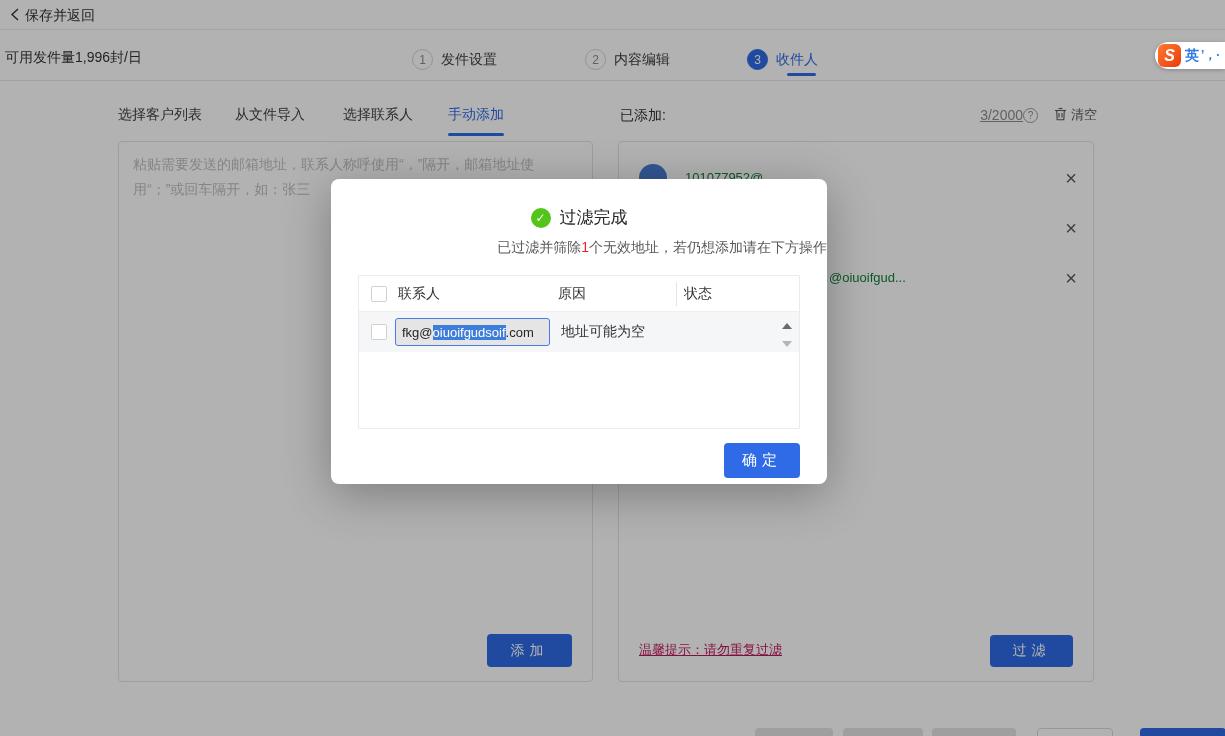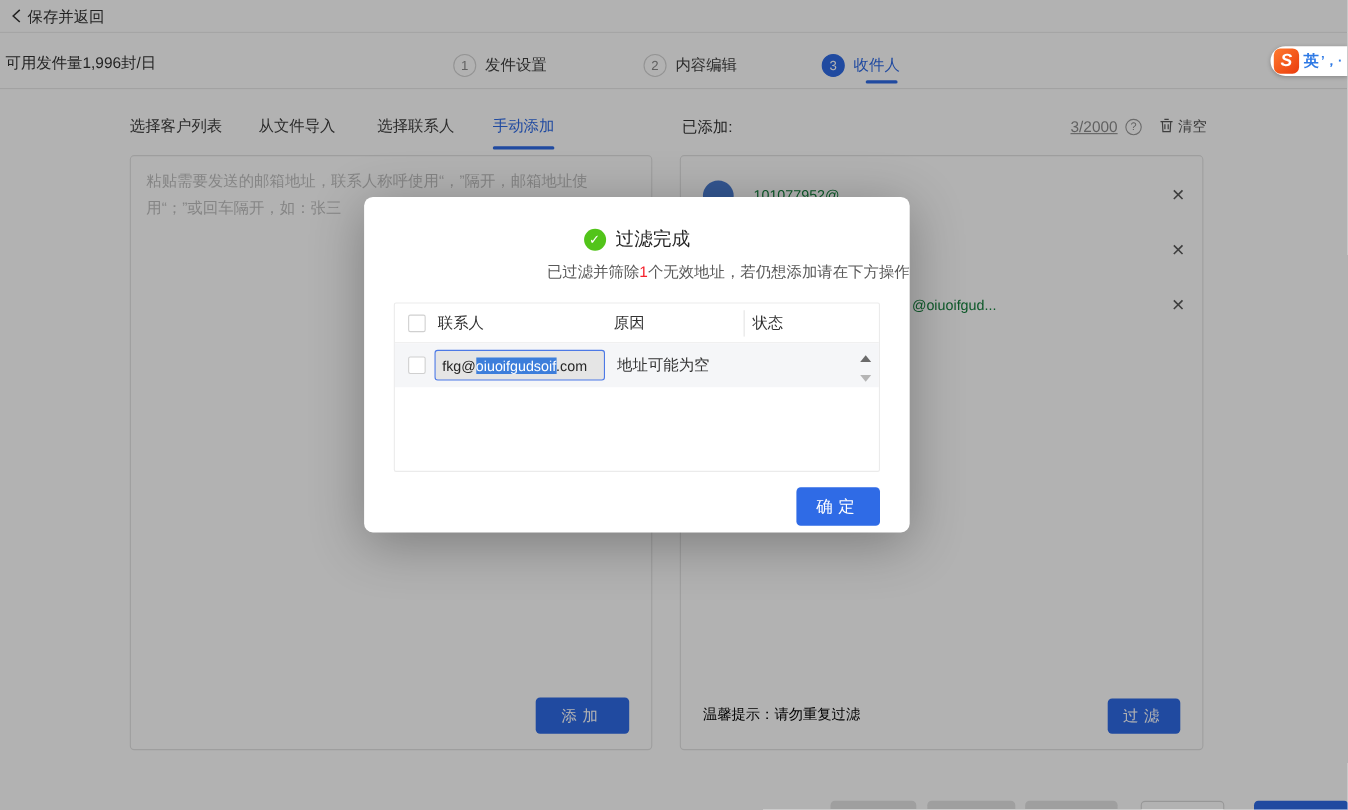--- a/index.html
+++ b/index.html
@@ -26,27 +26,27 @@
   .tab-underline { left:448px; top:133px; width:56px; height:3px; background:#2F6BE6; border-radius:2px; }
 
   
   .panel { border:1px solid #e3e3e3; border-radius:4px; background:#fff; }
   .left-panel  { left:118px; top:141px; width:475px; height:541px; }
   .right-panel { left:618px; top:141px; width:476px; height:541px; }
   .placeholder { position:absolute; left:14px; top:10px; width:447px; font-size:14px; line-height:25px; color:#bfbfbf; }
   .btn-primary { background:#2F6BE6; color:#fff; border:none; border-radius:4px; font-size:14px;
                  letter-spacing:5px; padding-left:0; display:flex; align-items:center; justify-content:center; cursor:pointer; }
   .add-btn { position:absolute; right:20px; bottom:14px; width:85px; height:33px; }
-  .filter-btn { position:absolute; right:20px; bottom:14px; width:66px; height:32px; }
-  .tip { position:absolute; left:20px; bottom:22px; font-size:13px; color:#000000; }
+  .filter-btn { position:absolute; right:20px; bottom:14px; width:83px; height:32px; }
+  .tip { position:absolute; left:20px; bottom:22px; font-size:13px; color:#be185d;text-decoration:underline; }
 
   
   .added-label { left:620px; top:107px; font-size:14px; color:#333; }
   .added-right { top:106px; right:128px; display:flex; align-items:center; font-size:14px; color:#8c8c8c; }
-  .count { margin-right:7px;text-decoration:underline; }
+  .count { margin-right:0;text-decoration:underline; }
   .help-icon { width:15px; height:15px; border:1px solid #9a9a9a; border-radius:50%; color:#8c8c8c;
                font-size:10px; display:flex; align-items:center; justify-content:center; cursor:pointer; }
   .clear-group { display:flex; align-items:center; gap:4px; margin-left:16px; cursor:pointer; color:#595959; font-size:13px; }
 
   
   .r-item { position:absolute; left:16px; width:444px; height:50px; }
   .r-item .avatar { position:absolute; left:4px; top:8px; width:28px; height:28px; border-radius:50%; background:#4a7bd0; }
   .r-item .email { position:absolute; left:50px; top:14px; font-size:13px; color:#15803d; white-space:nowrap; }
   .r-item .email.offset3 { left:194px; }
   .r-item .close-x { position:absolute; right:2px; top:12px; font-size:20px; line-height:20px; color:#595959; cursor:pointer; font-weight:300; }

